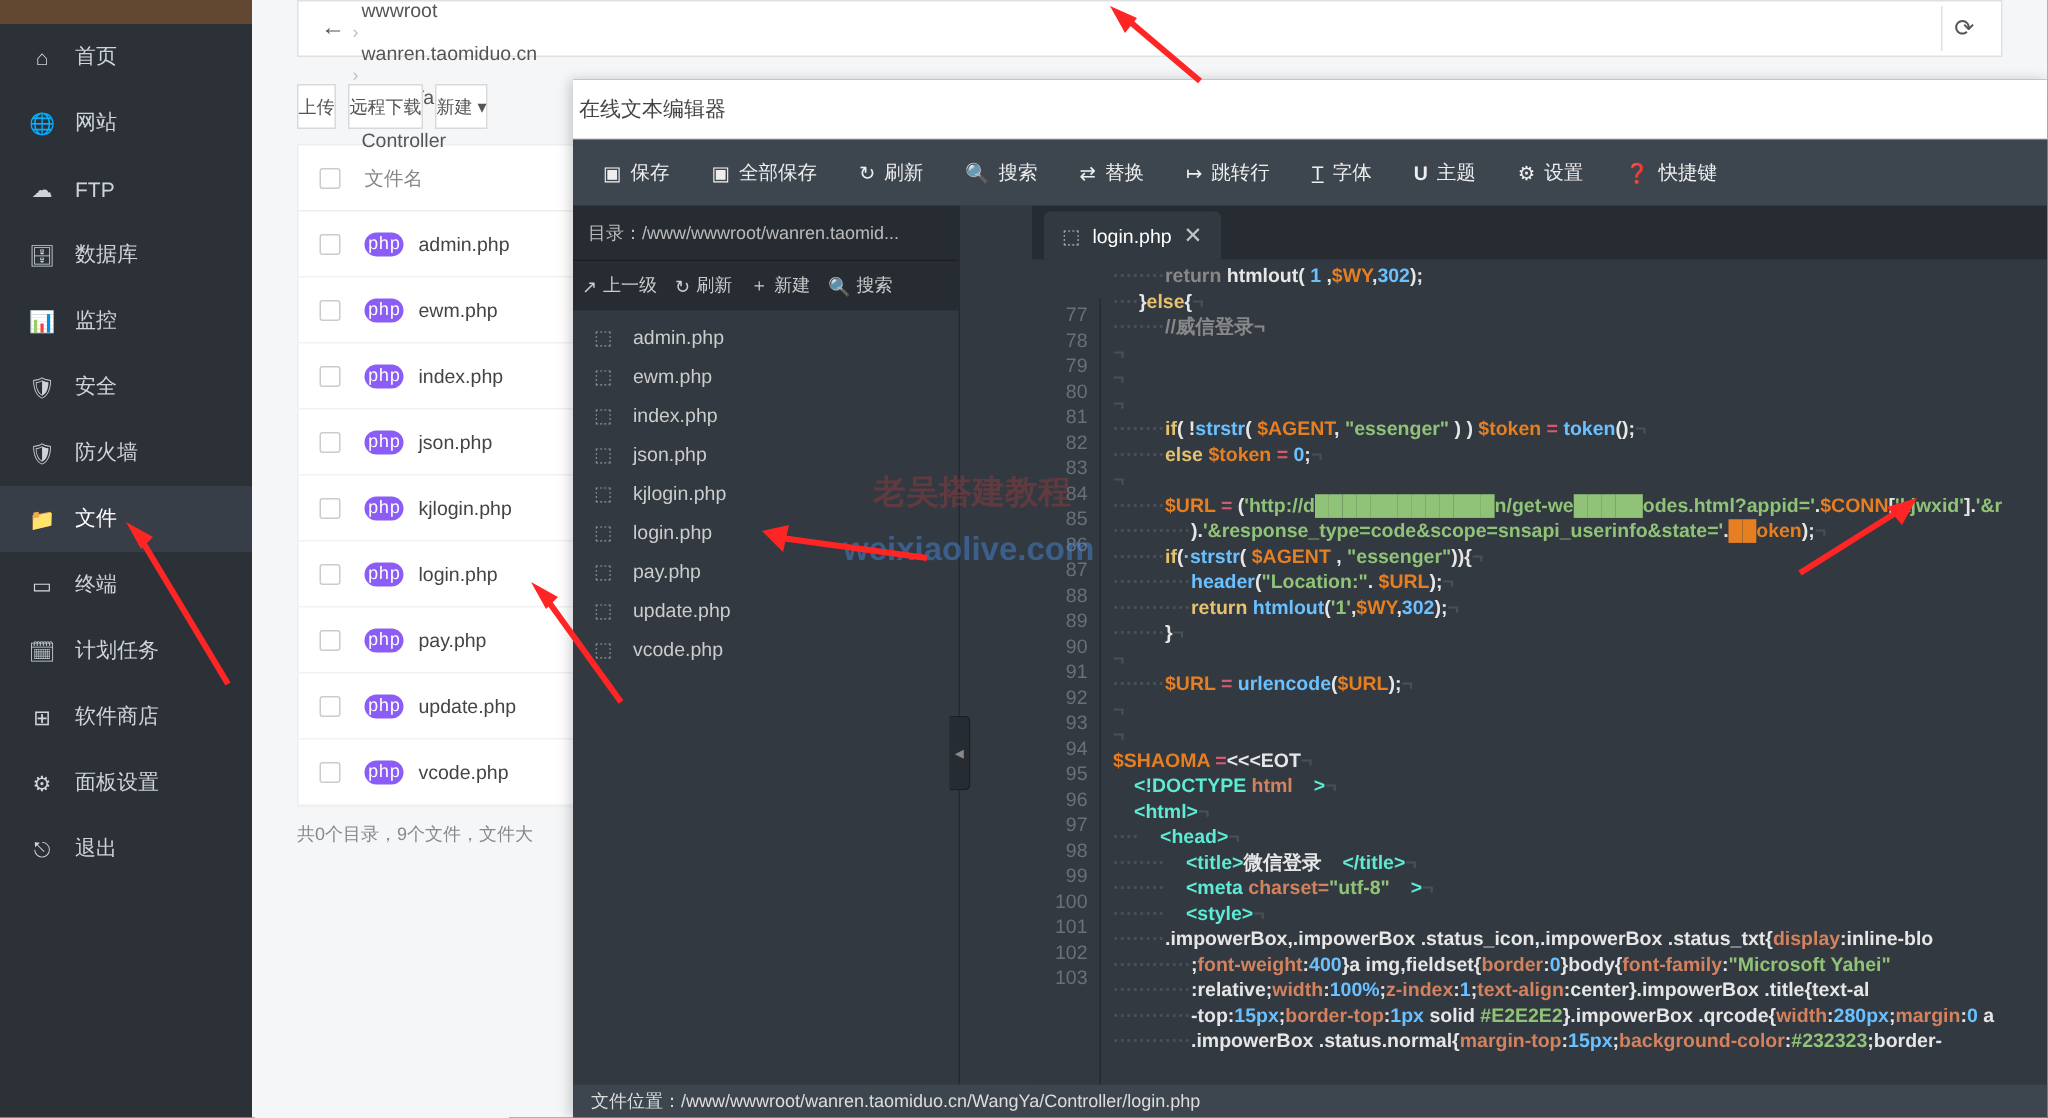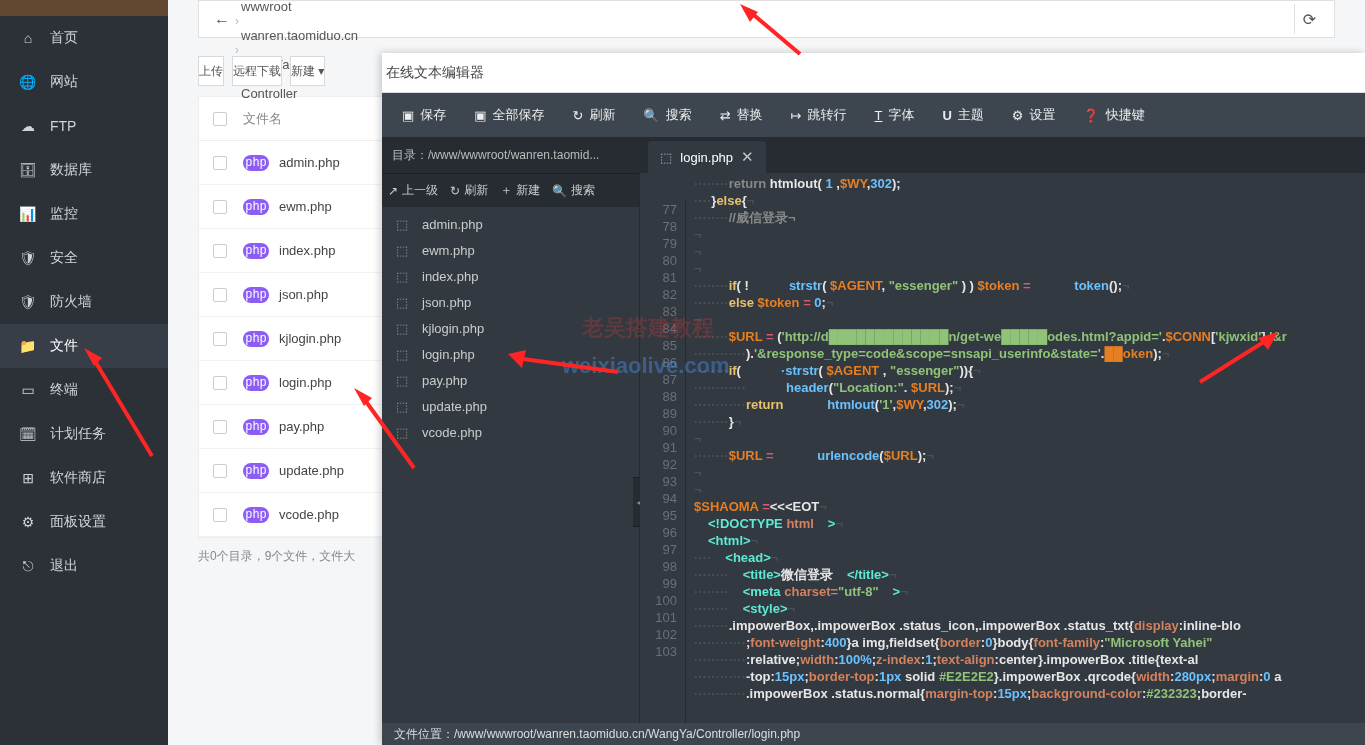--- a/index.html
+++ b/index.html
@@ -23,42 +23,42 @@
 .ft-chk { width: 30px; }
 .php-badge { display: inline-block; width: 26px; height: 16px; background: #8b5cf6; color: #fff; font-size: 12px; border-radius: 8px; text-align: center; line-height: 16px; margin-right: 10px; font-family: Liberation Mono, monospace; }
 .ft-checkbox { width: 14px; height: 14px; border: 1px solid #ccc; border-radius: 2px; background: #fff; }
 .summary { margin: 10px 30px; font-size: 12px; color: #888; }
 
 
 .editor { position: absolute; left: 382px; top: 53px; right: 0; bottom: 0; background: #323940; color: #ddd; display: flex; flex-direction: column; box-shadow: -2px 0 8px rgba(0,0,0,0.2); }
 .editor-title { height: 40px; background: #fff; color: #444; display: flex; align-items: center; padding: 0 4px; font-size: 14px; border-bottom: 1px solid #ddd; }
 .editor-tb { height: 44px; background: #3d464f; display: flex; align-items: center; padding: 0 6px; }
 .et-btn { height: 44px; padding: 0 14px; color: #eee; font-size: 13px; display: flex; align-items: center; gap: 6px; cursor: pointer; }
-.editor-body { flex: 1; display: flex; overflow: hidden; position: relative; }
+.editor-body { flex: 1; display: flex; overflow: hidden; position: relative; gap: 48px; }
 .editor-tree { width: 258px; background: #323940; display: flex; flex-direction: column; border-right: 1px solid #252a30; }
 .tree-path { height: 36px; background: #272c33; color: #bbb; font-size: 12px; display: flex; align-items: center; padding: 0 10px; overflow: hidden; }
 .tree-tb { height: 34px; display: flex; align-items: center; background: #272c33; padding: 0 6px; gap: 12px; border-top: 1px solid #1c2025; }
 .tree-btn { color: #ccc; font-size: 12px; display: flex; align-items: center; gap: 4px; cursor: pointer; }
 .tree-list { flex: 1; overflow: auto; padding: 4px 0; }
 .tree-item { height: 26px; display: flex; align-items: center; padding: 0 14px; font-size: 13px; color: #ccc; cursor: pointer; }
 .tree-icon { width: 18px; height: 14px; margin-right: 8px; opacity: 0.6; }
 .editor-code { flex: 1; display: flex; flex-direction: column; }
 .code-tabs { height: 36px; background: #272c33; display: flex; align-items: flex-end; padding-left: 8px; }
 .code-tab { height: 32px; background: #323940; padding: 0 12px; color: #fff; font-size: 13px; display: flex; align-items: center; gap: 8px; border-radius: 4px 4px 0 0; cursor: pointer; }
 .code-tab-close { cursor: pointer; opacity: 0.7; font-size: 15px; }
 .code-area { flex: 1; display: flex; background: #323940; font-family: Consolas, monospace; font-size: 13px; overflow: hidden; position: relative; }
 .gutter { width: 46px; background: #323940; text-align: right; padding: 2px 8px 2px 0; color: #6a7078; border-right: 1px solid #252a30; margin-top: 26px; }
 .gutter div { height: 17px; line-height: 17px; }
 .code { flex: 1; padding: 2px 0 2px 8px; white-space: pre; color: #e6e6e6; overflow: hidden; }
 .code div { height: 17px; line-height: 17px; font-weight: bold; }
 .c-key { color: #e6c26e; }
 .c-var { color: #e67e22; }
 .c-str { color: #d4825e; }
 .c-str2 { color: #90c378; }
-.c-fn { color: #6bc1ff; margin-left: 40px; }
+.c-fn { color: #6bc1ff; }
 .c-num { color: #6bc1ff; }
 .c-com { color: #888; }
 .c-tag { color: #5eead4; margin-left: 14px; }
 .c-op { color: #d65a6f; }
 .c-ws { color: #4a5058; }
 .editor-status { height: 22px; background: #3d464f; color: #ddd; font-size: 12px; display: flex; align-items: center; padding: 0 12px; }
 .arrow-red { position: absolute; font-size: 40px; color: #ff2525; font-weight: bold; pointer-events: none; z-index: 100; }
 .wm { position: absolute; font-size: 22px; font-weight: bold; color: rgba(71,141,228,0.45); pointer-events: none; z-index: 90; }
 .collapse-handle { position: absolute; left: 251px; top: 340px; width: 14px; height: 50px; background: #272c33; display: flex; align-items: center; justify-content: center; color: #888; font-size: 12px; cursor: pointer; border-radius: 0 4px 4px 0; border: 1px solid #1c2025; border-left: none; }
 </style>

